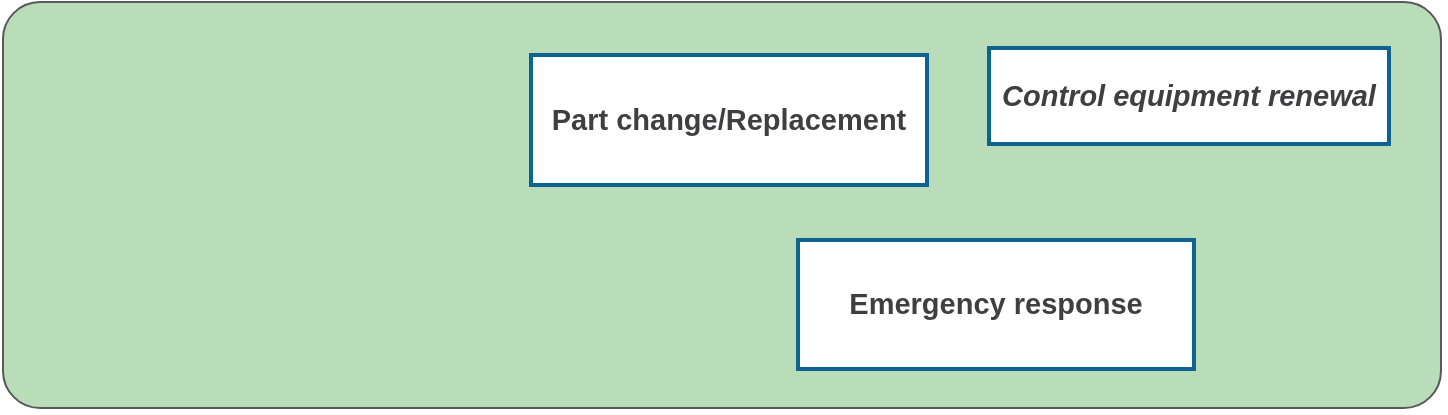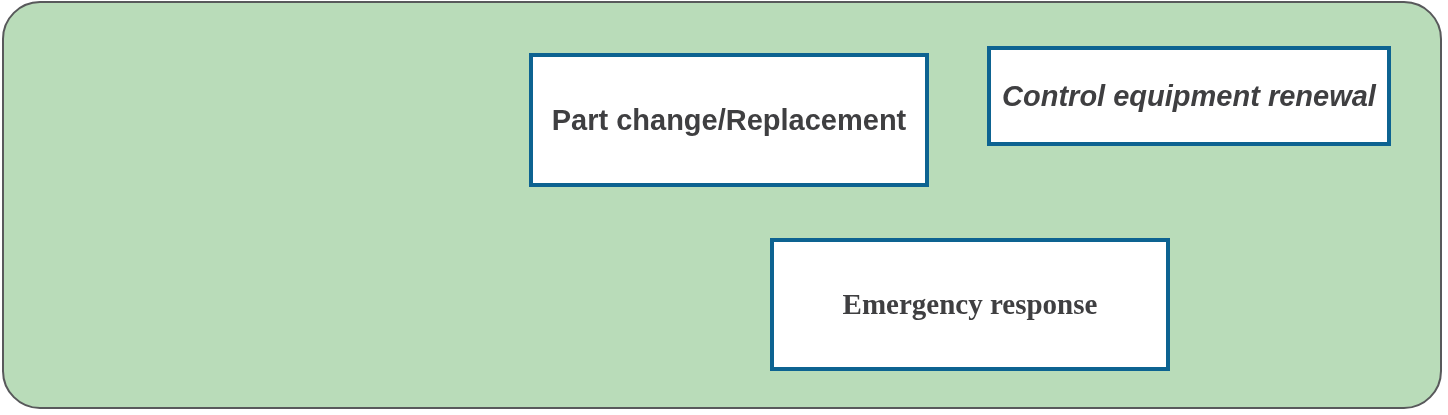--- a/index.html
+++ b/index.html
@@ -37,21 +37,21 @@
     color: #3f3f41;
     font-weight: bold;
     font-size: 29px;
     line-height: 1.25;
     white-space: pre-line;
   }
   .node-1 { left: 62px;  top: 42px;  width: 400px; height: 138px; }
   .node-2 { left: 525px; top: 43px;  width: 400px; height: 134px; margin-top: 7px; }
   .node-3 { left: 983px; top: 43px;  width: 404px; height: 100px; font-style: italic; }
   .node-4 { left: 286px; top: 235px; width: 401px; height: 135px; }
-  .node-5 { left: 766px; top: 235px; width: 400px; height: 133px; font-family: Liberation Serif, serif; }
+  .node-5 { left: 792px; top: 235px; width: 400px; height: 133px; }
 </style>
 </head>
 <body>
 
 <div class="stage">
   <div class="panel">
 
 
     <div class="node node-2">
       <span>Part change/Replacement</span>

